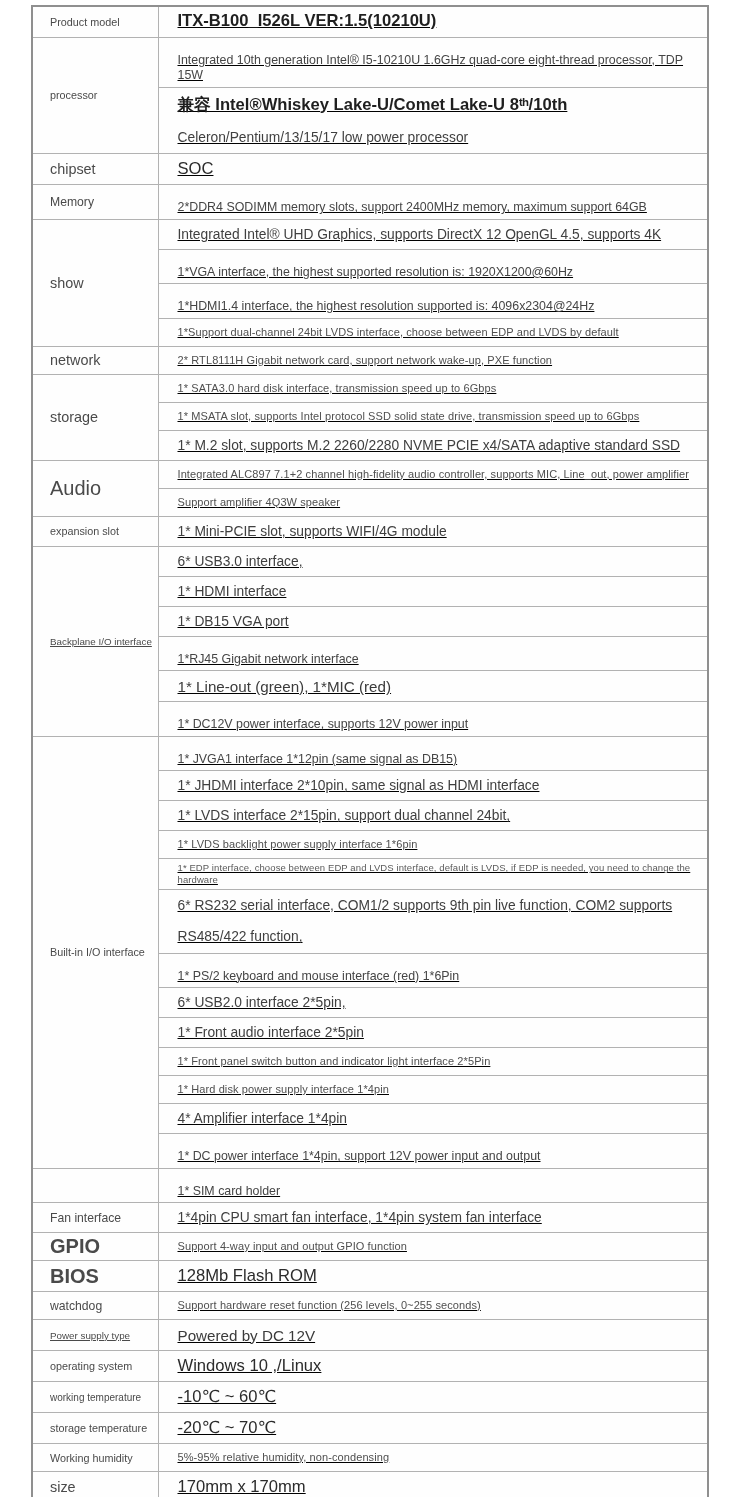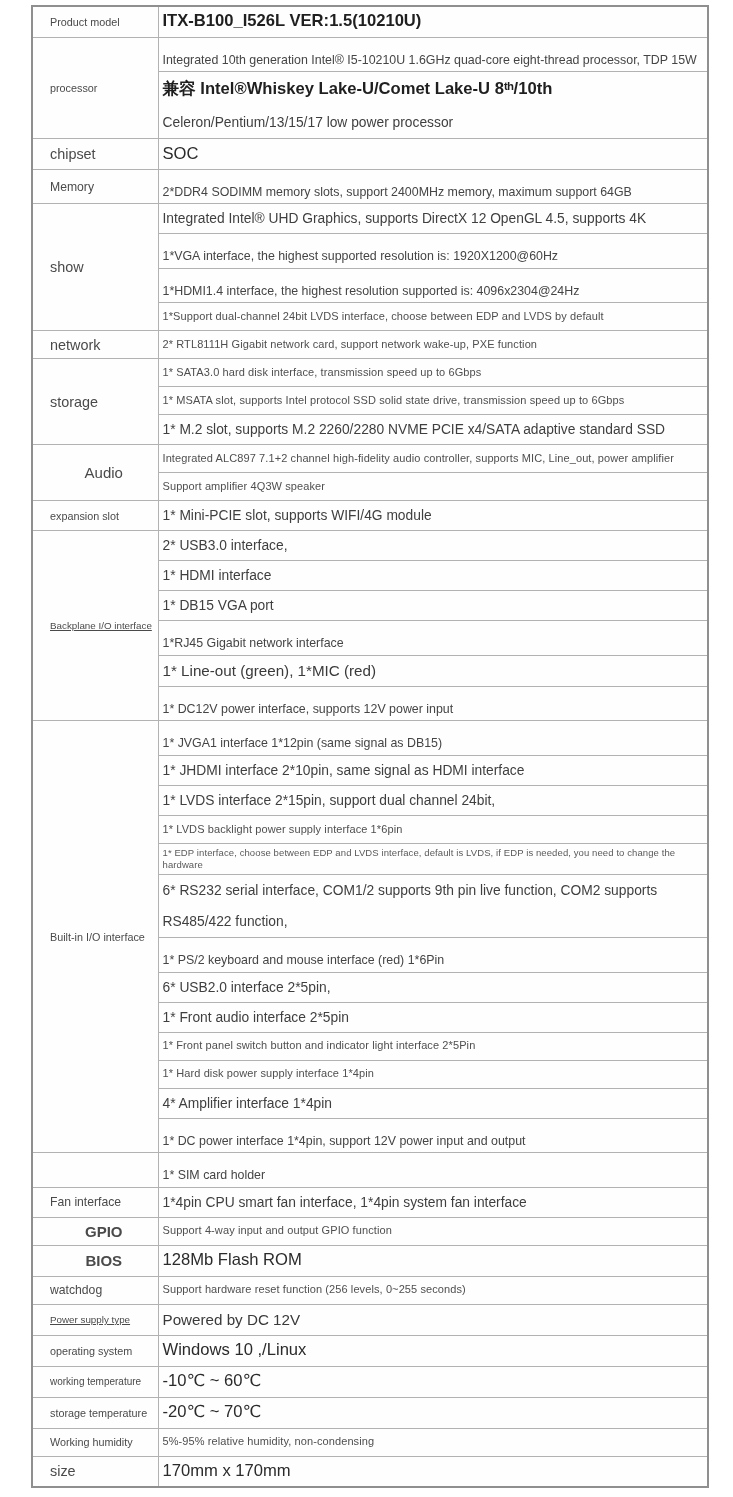--- a/index.html
+++ b/index.html
@@ -31,40 +31,40 @@
   td {
     border: 1px solid #b2b2b2;
     padding: 0;
     vertical-align: middle;
     background: #fefefe;
   }
   td.label {
     padding-left: 17px;
     color: #4a4a4a;
   }
-  td.value { padding-left: 4px; }
+  td.value { padding-left: 19px; text-decoration: underline; }
   .vt { line-height: 1.25; padding: 3px 0; }
   td.multi .vt { padding: 7px 0; }
 
   
   .s-xs { font-size: 9.5px;  color: #5a5a5a; letter-spacing: .1px; }
   .s-sm { font-size: 11px;   color: #4f4f4f; letter-spacing: .1px; }
   .s-md { font-size: 12.4px; color: #454545; margin-top: 12px; }
   .s-lg { font-size: 13.8px; color: #3f3f3f; }
   .s-ml { font-size: 15.2px; color: #3a3a3a; }
   .s-xl { font-size: 16.6px; color: #2b2b2b; }
   .vbold { font-weight: 600; color: #1f1f1f; }
 
   
   .ls-xxs { font-size: 10px;  padding-left: 27px; color: #5a5a5a; margin-left: 16px; }
   .ls-xs  { font-size: 9.8px;  color: #555555; text-decoration: underline; }
   .ls-sm  { font-size: 10.8px; color: #4f4f4f; }
   .ls-md  { font-size: 12.2px; color: #474747; }
   .ls-lg  { font-size: 14.4px; color: #3d3d3d; }
-  .ls-xl  { font-size: 15px; color: #242424; text-align: center; }
+  .ls-xl  { font-size: 20px; color: #242424; }
   .lbold  { font-weight: 700; color: #111111; }
 
   
   tr.h-xs { height: 28px; }
   tr.h-sm { height: 28px; }
   tr.h-md { height: 29px; }
   tr.h-lg { height: 30px; }
   tr.h-ml { height: 31px; }
   tr.h-xl { height: 31px; }
   tr.h-auto { height: auto; margin-left: 24px; }
@@ -165,21 +165,21 @@
         </tr>
         <tr class="h-lg">
           <td rowspan="1" class="label ls-sm">expansion slot</td>
           <td class="value">
             <div class="vt s-lg">1* Mini-PCIE slot, supports WIFI/4G module</div>
           </td>
         </tr>
         <tr class="h-lg">
           <td rowspan="6" class="label ls-xs">Backplane I/O interface</td>
           <td class="value">
-            <div class="vt s-lg">2* USB3.0 interface,</div>
+            <div class="vt s-lg">6* USB3.0 interface,</div>
           </td>
         </tr>
         <tr class="h-lg">
           <td class="value">
             <div class="vt s-lg">1* HDMI interface</div>
           </td>
         </tr>
         <tr class="h-lg">
           <td class="value">
             <div class="vt s-lg">1* DB15 VGA port</div>

